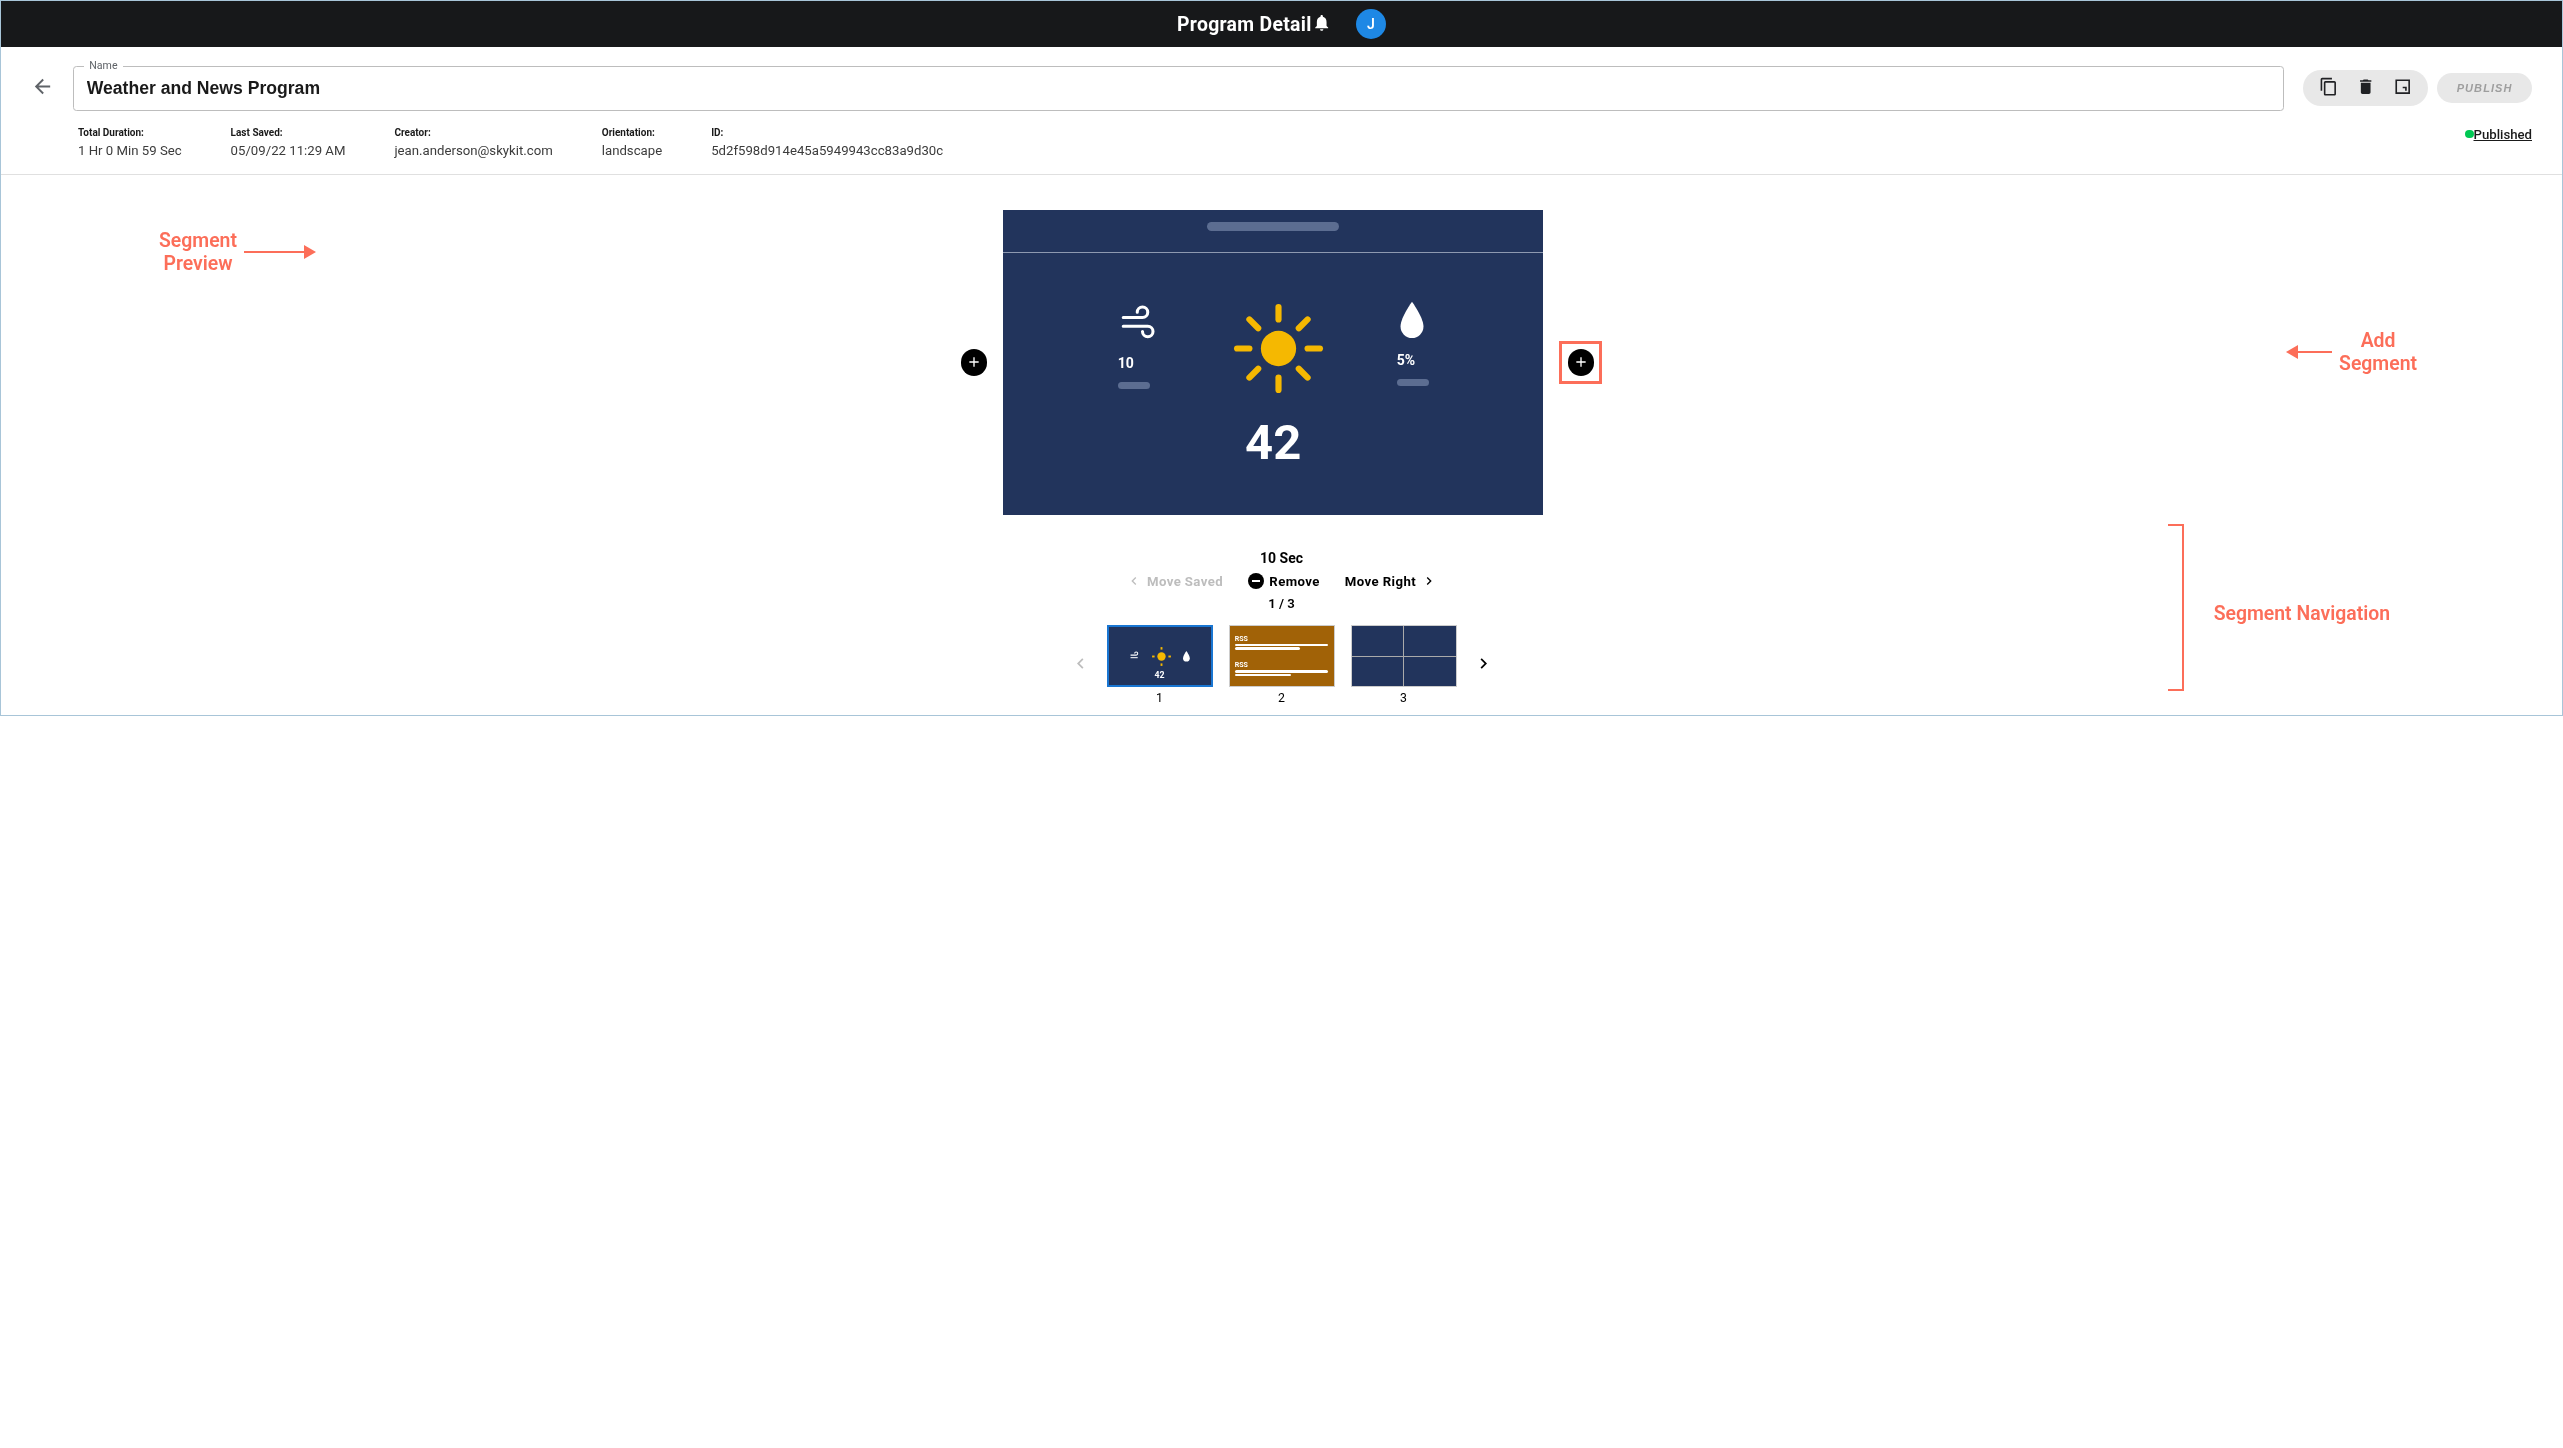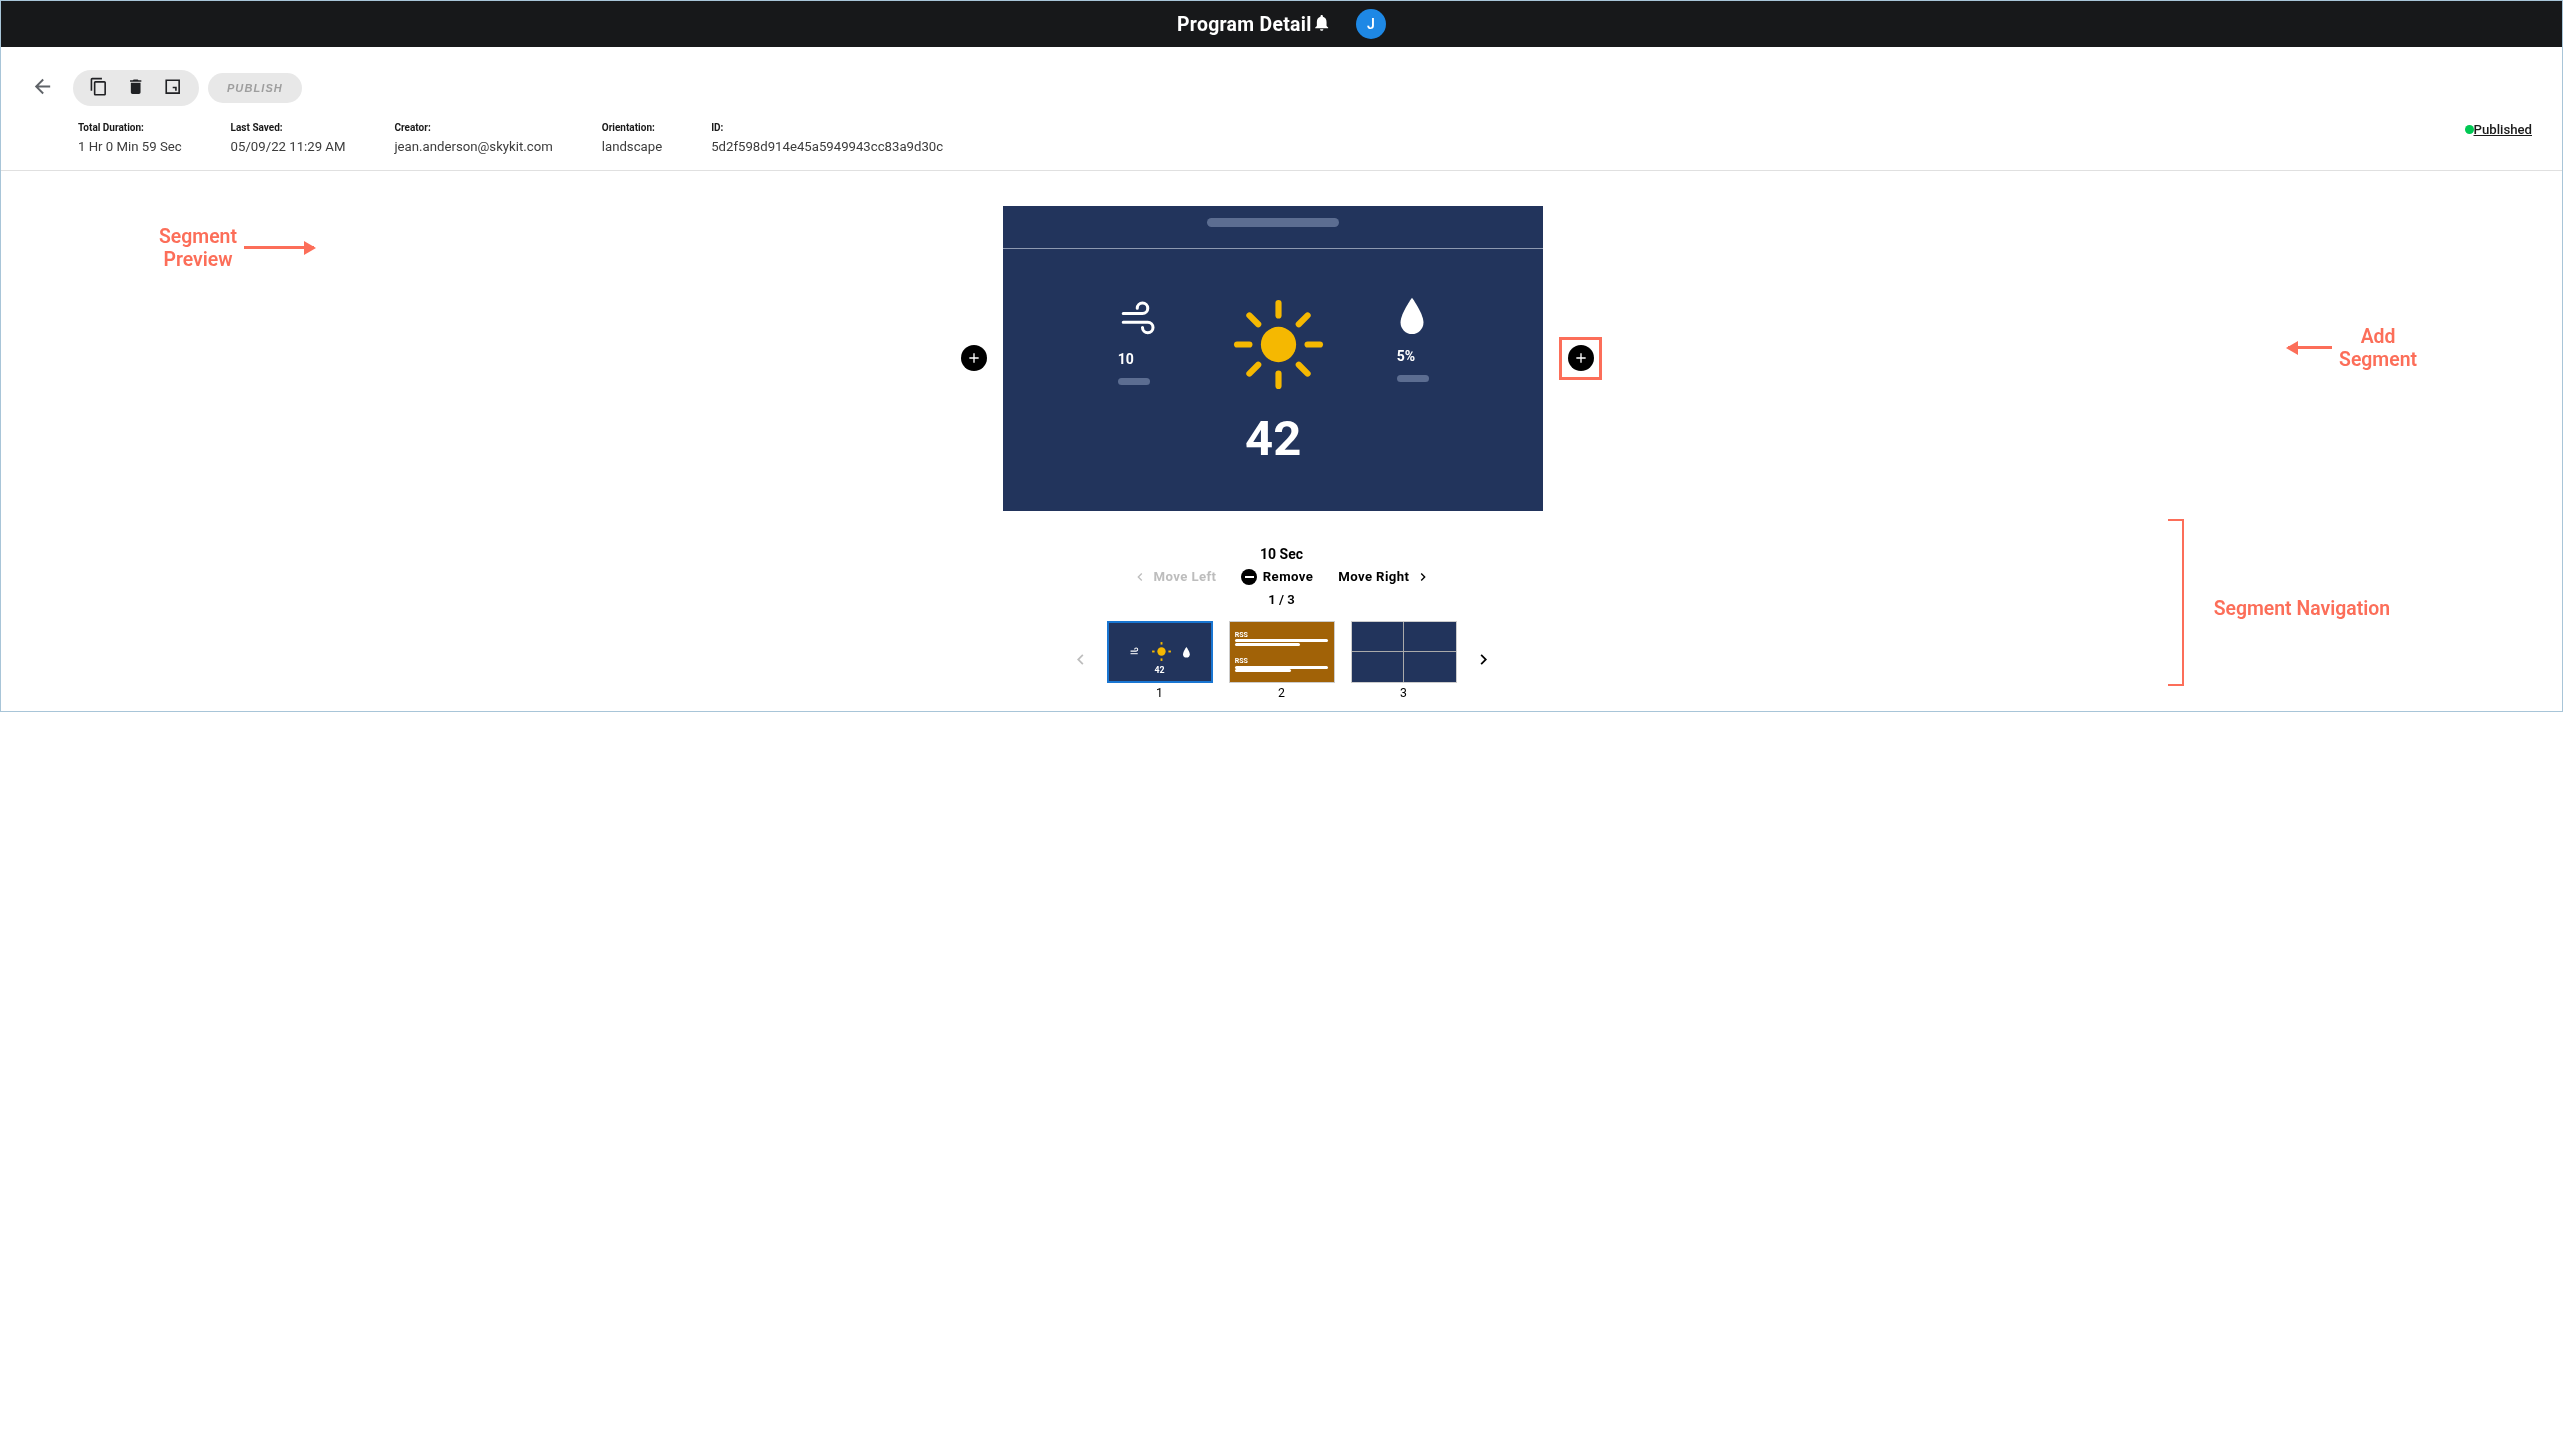--- a/index.html
+++ b/index.html
@@ -97,20 +97,24 @@
     <div class="avatar">J</div>
   </div>
 </div>
 
 <div class="content-header">
   <span>
     <svg class="back-arrow" viewBox="0 0 24 24">
         <path d="M20 11H7.83l5.59-5.59L12 4l-8 8 8 8 1.41-1.41L7.83 13H20v-2z"></path>
       </svg>
   </span>
+  <div class="name-field-wrap">
+    <span class="name-label">Name</span>
+    <input class="name-input" value="Weather and News Program" style="">
+  </div>
   <div class="toolbar">
     <div class="icon-pill">
       <span><svg class="pill-icon" viewBox="0 0 24 24">
             <path d="M16 1H4c-1.1 0-2 .9-2 2v14h2V3h12V1zm3 4H8c-1.1 0-2 .9-2 2v14c0 1.1.9 2 2 2h11c1.1 0 2-.9 2-2V7c0-1.1-.9-2-2-2zm0 16H8V7h11v14z"></path>
           </svg></span>
       <span><svg class="pill-icon" viewBox="0 0 24 24">
             <path d="M6 19c0 1.1.9 2 2 2h8c1.1 0 2-.9 2-2V7H6v12zM19 4h-3.5l-1-1h-5l-1 1H5v2h14V4z"></path>
           </svg></span>
       <span><svg class="pill-icon" viewBox="0 0 24 24">
             <path d="M3 5v14c0 1.1.9 2 2 2h14c1.1 0 2-.9 2-2V5c0-1.1-.9-2-2-2H5c-1.1 0-2 .9-2 2zm16 14H5V5h14v14zM11 7h2v2h-2zm0 4h2v2h-2zm-4-4h2v2H7zm0 4h2v2H7zm8-4h2v2h-2zm0 4h2v2h-2z" fill="none"></path>
@@ -234,21 +238,21 @@
   <div class="annotation" style="top:70px; right:172px;">
     <span>Segment Navigation</span>
   </div>
 
   <div class="nav-duration">10 Sec</div>
   <div class="nav-controls">
     <div class="nav-btn disabled">
       <svg viewBox="0 0 24 24" fill="#bdbdbd">
           <path d="M15.41 7.41L14 6l-6 6 6 6 1.41-1.41L10.83 12z"></path>
         </svg>
-      <span>Move Left</span>
+      <span>Move Saved</span>
     </div>
     <div class="nav-btn">
       <span class="remove-icon"></span>
       <span>Remove</span>
     </div>
     <div class="nav-btn">
       <span>Move Right</span>
       <svg viewBox="0 0 24 24" fill="#000">
           <path d="M10 6L8.59 7.41 13.17 12l-4.58 4.59L10 18l6-6z"></path>
         </svg>

